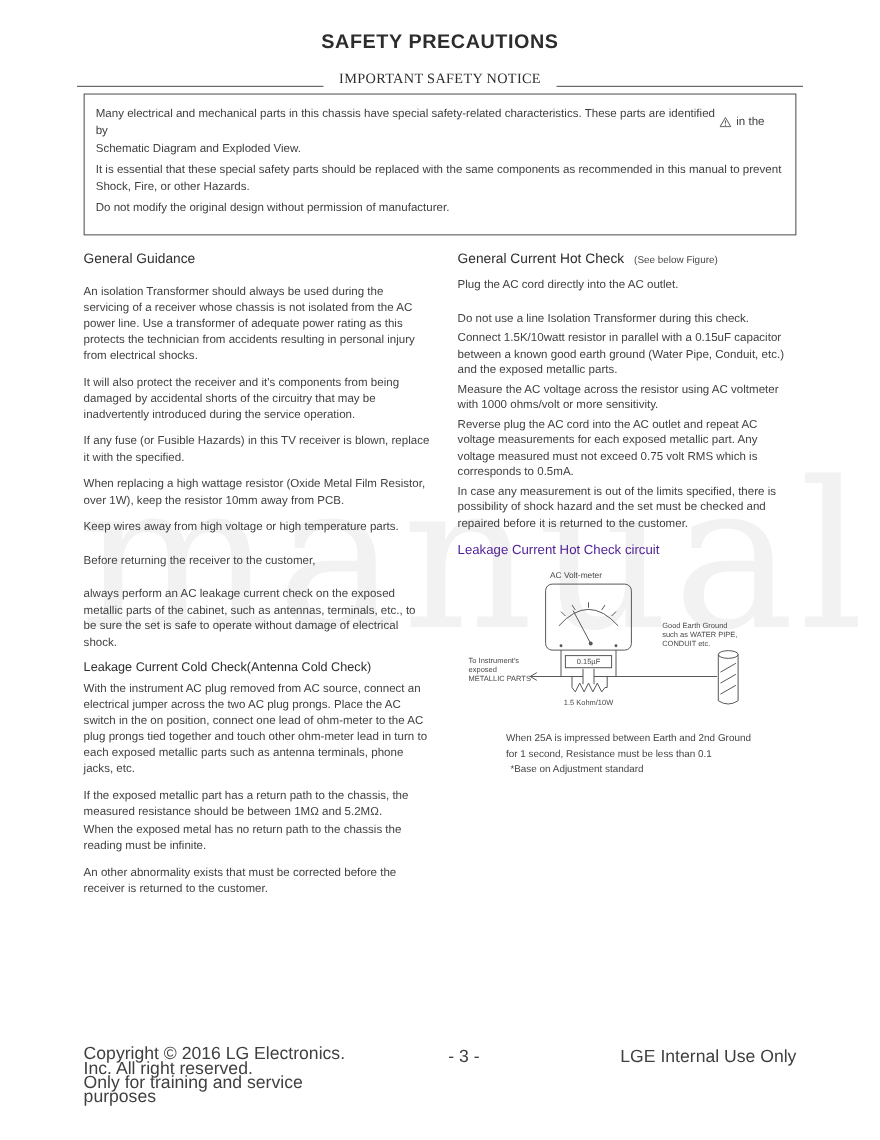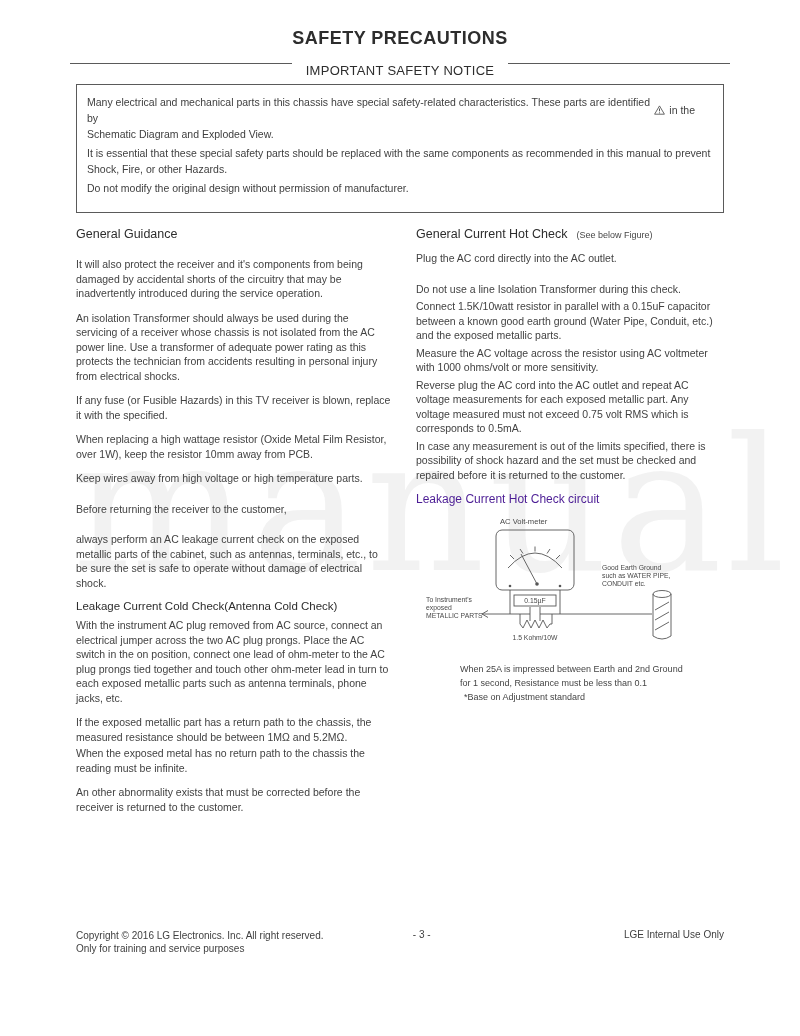--- a/index.html
+++ b/index.html
@@ -34,23 +34,24 @@
     margin-top: 28px;
     text-align: center;
     font-size: 18px;
     font-weight: bold;
     letter-spacing: 0.5px;
     color: #2d2d2d;
   }
 
   .notice-title-row {
     display: flex;
-    align-items: flex-start;
+    align-items: flex-end;
     margin: 14px 70px 6px 70px;
     gap: 14px;
+    font-family: Liberation Serif, serif;
   }
   .notice-title-row .rule { flex: 1; height: 1px; background: #5a5a5a; }
   .notice-title { font-size: 13px; color: #2d2d2d; letter-spacing: 0.3px; white-space: nowrap; }
 
   .notice-box {
     margin: 0 76px;
     border: 1px solid #5a5a5a;
     padding: 9px 10px 16px 10px;
     font-size: 10.5px;
     line-height: 16px;
@@ -118,24 +119,24 @@
     font-size: 9px;
     line-height: 14px;
     color: #454545;
   }
   .fig-caption .note { margin-left: 4px; }
 
   .footer {
     position: absolute;
     left: 76px;
     right: 76px;
-    top: 901px;
+    top: 924px;
     display: flex;
     align-items: flex-start;
-    font-size: 10px;
+    font-size: 16px;
     color: #3f3f3f;
     z-index: 1;
     gap: 20px;
   }
   .f-left { flex: 1.2; line-height: 13px; }
   .f-center { flex: 0.6; text-align: center; }
   .f-right { flex: 1; text-align: right; }
 
   .warn-icon { display: inline-block; line-height: 0; }
 </style>
@@ -173,22 +174,22 @@
       <div>Schematic Diagram and Exploded View.</div>
       <div class="nb-gap">It is essential that these special safety parts should be replaced with the same components as recommended in this manual to prevent</div>
       <div>Shock, Fire, or other Hazards.</div>
       <div class="nb-gap">Do not modify the original design without permission of manufacturer.</div>
     </div>
 
     <div class="columns">
 
       <section class="col col-left">
         <h2 class="sec-heading">General Guidance</h2>
+        <p>An isolation Transformer should always be used during the servicing of a receiver whose chassis is not isolated from the AC power line. Use a transformer of adequate power rating as this protects the technician from accidents resulting in personal injury from electrical shocks.</p>
         <p>It will also protect the receiver and it's components from being damaged by accidental shorts of the circuitry that may be inadvertently introduced during the service operation.</p>
-        <p>An isolation Transformer should always be used during the servicing of a receiver whose chassis is not isolated from the AC power line. Use a transformer of adequate power rating as this protects the technician from accidents resulting in personal injury from electrical shocks.</p>
         <p>If any fuse (or Fusible Hazards) in this TV receiver is blown, replace it with the specified.</p>
         <p>When replacing a high wattage resistor (Oxide Metal Film Resistor, over 1W), keep the resistor 10mm away from PCB.</p>
         <p class="gap-lg">Keep wires away from high voltage or high temperature parts.</p>
         <p class="gap-lg">Before returning the receiver to the customer,</p>
         <p>always perform an AC leakage current check on the exposed metallic parts of the cabinet, such as antennas, terminals, etc., to be sure the set is safe to operate without damage of electrical shock.</p>
 
         <h3 class="sub-heading">Leakage Current Cold Check(Antenna Cold Check)</h3>
         <p>With the instrument AC plug removed from AC source, connect an electrical jumper across the two AC plug prongs. Place the AC switch in the on position, connect one lead of ohm-meter to the AC plug prongs tied together and touch other ohm-meter lead in turn to each exposed metallic parts such as antenna terminals, phone jacks, etc.</p>
         <p style="margin-bottom:2px">If the exposed metallic part has a return path to the chassis, the measured resistance should be between 1MΩ and 5.2MΩ.</p>
         <p>When the exposed metal has no return path to the chassis the reading must be infinite.</p>

